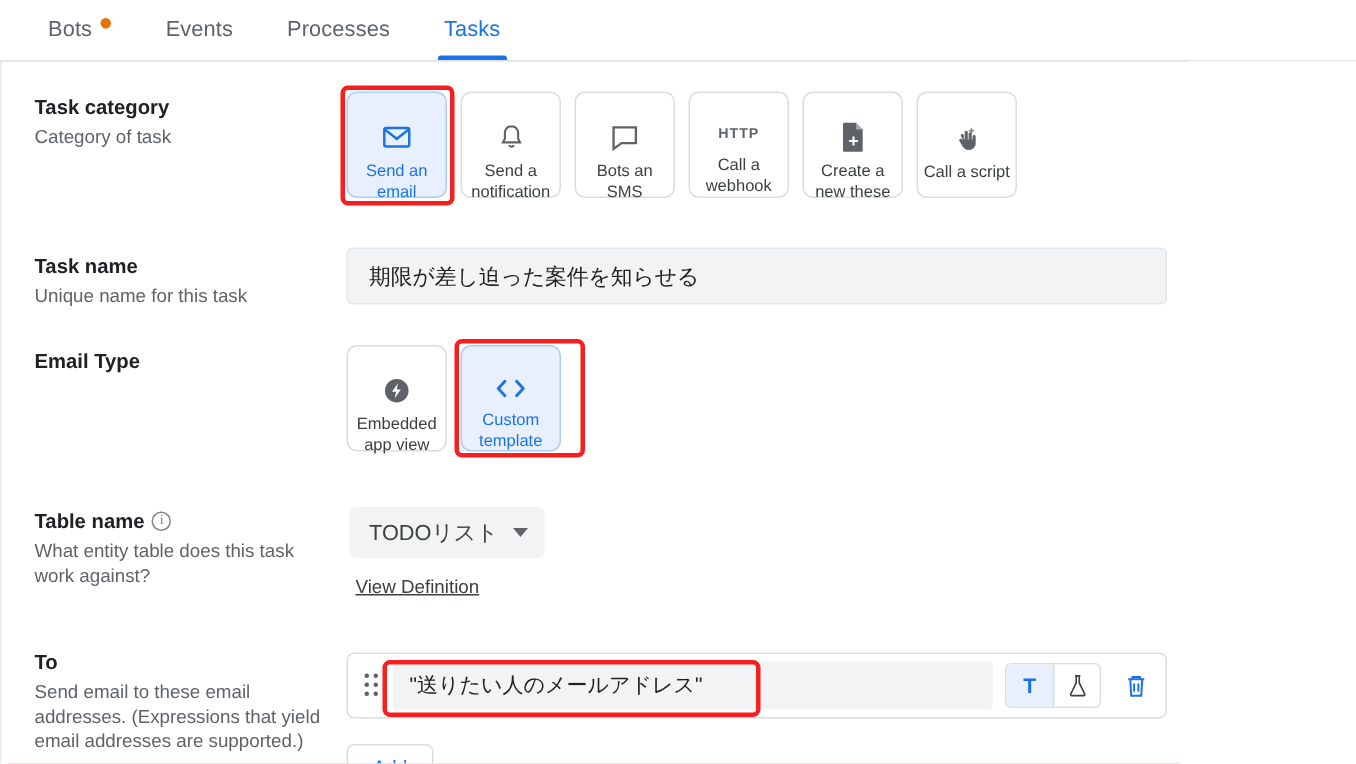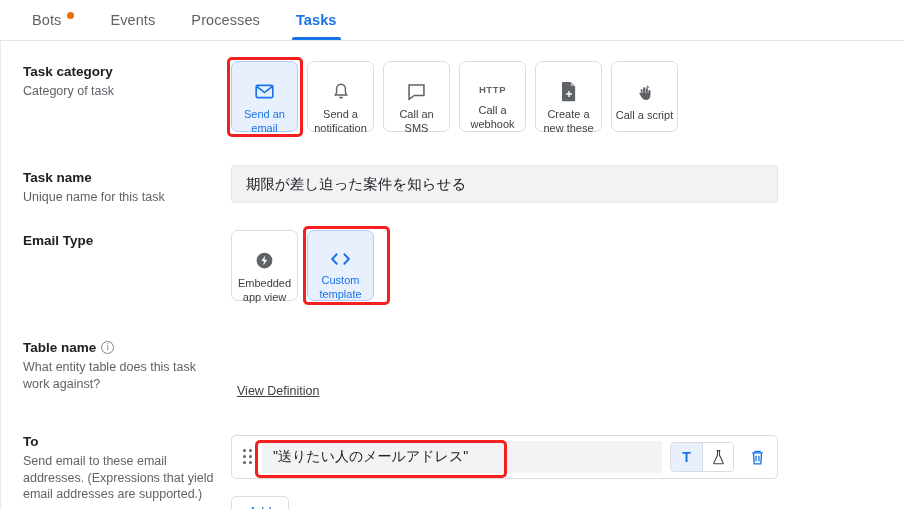--- a/index.html
+++ b/index.html
@@ -24,21 +24,21 @@
     position: relative;
     height: 40px;
     display: flex; align-items: center; justify-content: center;
     padding: 0 18px;
     font-size: 14.5px;
     color: #5f6368;
     cursor: pointer;
     white-space: nowrap;
     letter-spacing: .1px;
   }
-  .tab.active { color: #1a73e8; font-weight: 700; }
+  .tab.active { color: #1a73e8; font-weight: 400; }
   .tab.active .underline {
     position: absolute; left: 14px; right: 14px; bottom: 0;
     height: 3px; background: #1a73e8; border-radius: 2px 2px 0 0;
   }
   .tab .dot {
     width: 7px; height: 7px; border-radius: 50%;
     background: #e8710a; display: inline-block;
     margin-left: 6px; margin-bottom: 9px;
   }
   .tab-1 { margin-left: 14px; }
@@ -247,21 +247,21 @@
         </span>
         <span class="tile-label">Send a notification</span>
       </div>
 
       <div class="tile">
         <span class="tile-icon">
           <svg width="21" height="21" viewBox="0 0 24 24" fill="none" stroke="currentColor" stroke-width="1.8">
             <path d="M3.5 4.5h17v12h-11l-6 4.4v-4.4h0z"></path>
           </svg>
         </span>
-        <span class="tile-label">Call an SMS</span>
+        <span class="tile-label">Bots an SMS</span>
       </div>
 
       <div class="tile">
         <span class="tile-icon" style="font-size:9.5px;font-weight:bold;letter-spacing:.6px;color:#5f6368;">HTTP</span>
         <span class="tile-label">Call a webhook</span>
       </div>
 
       <div class="tile">
         <span class="tile-icon">
           <svg width="18" height="21" viewBox="0 0 20 24" fill="currentColor">
@@ -326,20 +326,24 @@
     <div class="annot" style="left:302px; top:185px; width:87px; height:79px;"></div>
 
     <div class="label-col" style="top:298px;">
       <div class="field-label">
         <span>Table name</span>
         <span class="info-icon">i</span>
       </div>
       <div class="field-desc">What entity table does this task work against?</div>
     </div>
 
+    <div class="dropdown" style="left:232px; top:297px;">
+      <span>TODOリスト</span>
+      <span class="caret"></span>
+    </div>
     <div class="linkish" style="left:236px; top:343px;">View Definition</div>
 
     <div class="label-col" style="top:392px;">
       <div class="field-label">
         <span>To</span>
       </div>
       <div class="field-desc">Send email to these email addresses. (Expressions that yield email addresses are supported.)</div>
     </div>
 
     <div class="to-box" style="left:230px; top:394px; width:547px; height:44px;">

